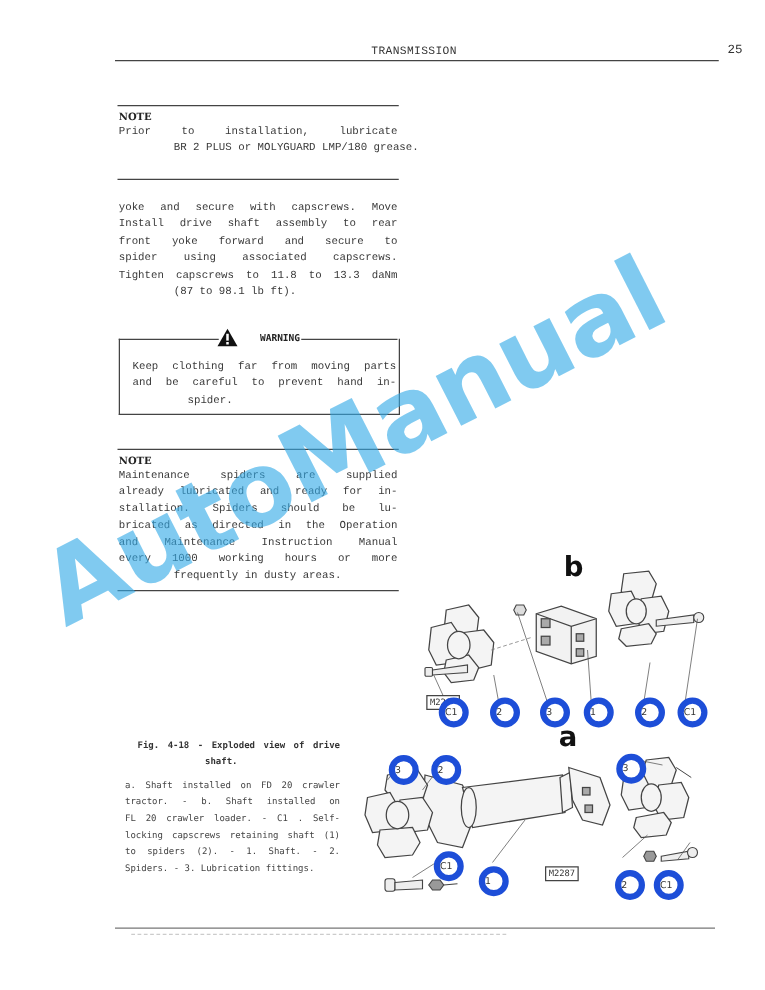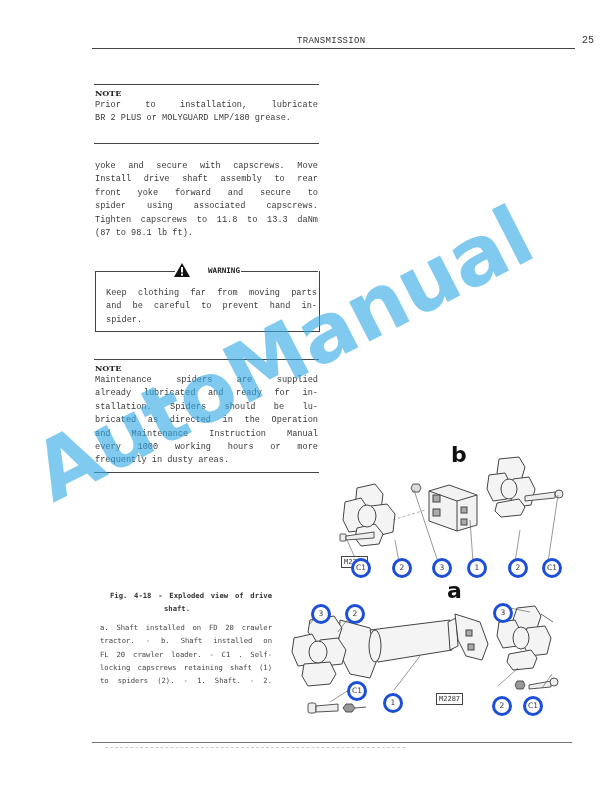--- a/index.html
+++ b/index.html
@@ -4,37 +4,37 @@
 <style>
   html, body { margin:0; padding:0; background:#ffffff; }
   body { width:612px; height:792px; position:relative; overflow:hidden;
          font-family:"Liberation Mono","DejaVu Sans Mono",monospace; color:#333; }
   .abs { position:absolute; }
   .hdr-title { left:297px; top:36px; font-size:9px; letter-spacing:0.3px; color:#333; }
   .hdr-page { left:558px; top:35px; font-size:10px; color:#333;margin-left:24px; }
   .hrule { position:absolute; height:0; border-top:1.4px solid #444; }
   .mono { font-size:8.6px; line-height:13.4px; color:#3a3a3a; text-align:justify; }
   .mono .ln { display:block; text-align:justify; text-align-last:justify; white-space:nowrap; }
-  .mono .ln.last { text-align-last:left; }
+  .mono .ln.last { text-align-last:left;margin-left:44px; }
   .note-h { font-family:"DejaVu Serif","Liberation Serif",serif; font-weight:bold; font-size:8px; color:#222; }
   .warnbox { left:95px; top:271px; width:223px; height:60px; border:1.2px solid #444; border-top:none; }
   .warnbox-top-l { left:95px; top:271px; width:80px; border-top:1.2px solid #444; }
   .warnbox-top-r { left:241px; top:271px; width:77px; border-top:1.2px solid #444; }
   .warn-label { left:174px; top:263px; display:flex; align-items:center; gap:18px;
                 font-family:"DejaVu Sans Mono",monospace; font-weight:bold; font-size:7.6px; color:#222; }
   .cap { font-family:"DejaVu Sans Mono","Liberation Mono",monospace; font-size:7.2px; line-height:13.4px; color:#444; }
   .cap .ln { display:block; white-space:nowrap; text-align:justify; text-align-last:justify; }
   .cap .ln.last { text-align-last:left; }
   .cap-title { font-weight:bold; color:#333;padding-left:10px; }
   .fig-letter { font-family:"DejaVu Sans","Liberation Sans",sans-serif; font-weight:bold; font-size:22px; color:#111; }
   .watermark { left:40px; top:430px; font-family:"DejaVu Sans","Liberation Sans",sans-serif; font-size:82px;
                font-weight:bold; color:rgba(50,170,230,0.62); transform:rotate(-27deg); transform-origin:left center;
                white-space:nowrap; letter-spacing:-1px; pointer-events:none; }
-  .callout { position:absolute; width:14px; height:14px; border:3px solid #1d4ed8; border-radius:50%;
-             font-family:"DejaVu Sans","Liberation Sans",sans-serif; font-size:7.5px; line-height:14px; text-align:center;
+  .callout { position:absolute; width:14px; height:14px; border:5px solid #1d4ed8; border-radius:50%;
+             font-family:"DejaVu Sans","Liberation Sans",sans-serif; font-size:7.5px; line-height:14px; 
              color:#333; background:#fff; }
   .tag { position:absolute; border:1px solid #444; font-family:"DejaVu Sans Mono",monospace; font-size:7px;
          padding:0 2px; line-height:10px; color:#333; background:#fff; }
   svg { position:absolute; overflow:visible; }
 </style>
 </head>
 <body>
 
 <div class="abs hdr-title">TRANSMISSION</div>
 <div class="abs hdr-page">25</div>
@@ -89,20 +89,21 @@
 
 <div class="abs cap" style="left:100px; top:589px; width:172px;">
   <span class="ln cap-title">Fig. 4-18 - Exploded view of drive</span>
   <span class="cap-title" style="display:block; padding-left:64px;">shaft.</span>
   <div style="height:5px;"></div>
   <span class="ln">a. Shaft installed on FD 20 crawler</span>
   <span class="ln">tractor. - b. Shaft installed on</span>
   <span class="ln">FL 20 crawler loader. - C1 . Self-</span>
   <span class="ln">locking capscrews retaining shaft (1)</span>
   <span class="ln">to spiders (2). - 1. Shaft. - 2.</span>
+  <span class="ln last">Spiders. - 3. Lubrication fittings.</span>
 </div>
 
 <div class="abs fig-letter" style="left:451px; top:442px;">b</div>
 <svg style="left:335px; top:480px;" width="90" height="70" viewBox="0 0 90 70">
   <g fill="#f4f4f4" stroke="#444" stroke-width="1">
     <path d="M22,8 L40,4 L48,14 L46,30 L30,34 L20,26 Z"></path>
     <path d="M10,22 L26,18 L34,30 L30,50 L14,52 L8,40 Z"></path>
     <path d="M36,26 L52,24 L60,34 L58,52 L42,56 L34,46 Z"></path>
     <path d="M22,48 L40,44 L48,54 L44,64 L26,66 L20,58 Z"></path>
     <ellipse cx="32" cy="36" rx="9" ry="11"></ellipse>

